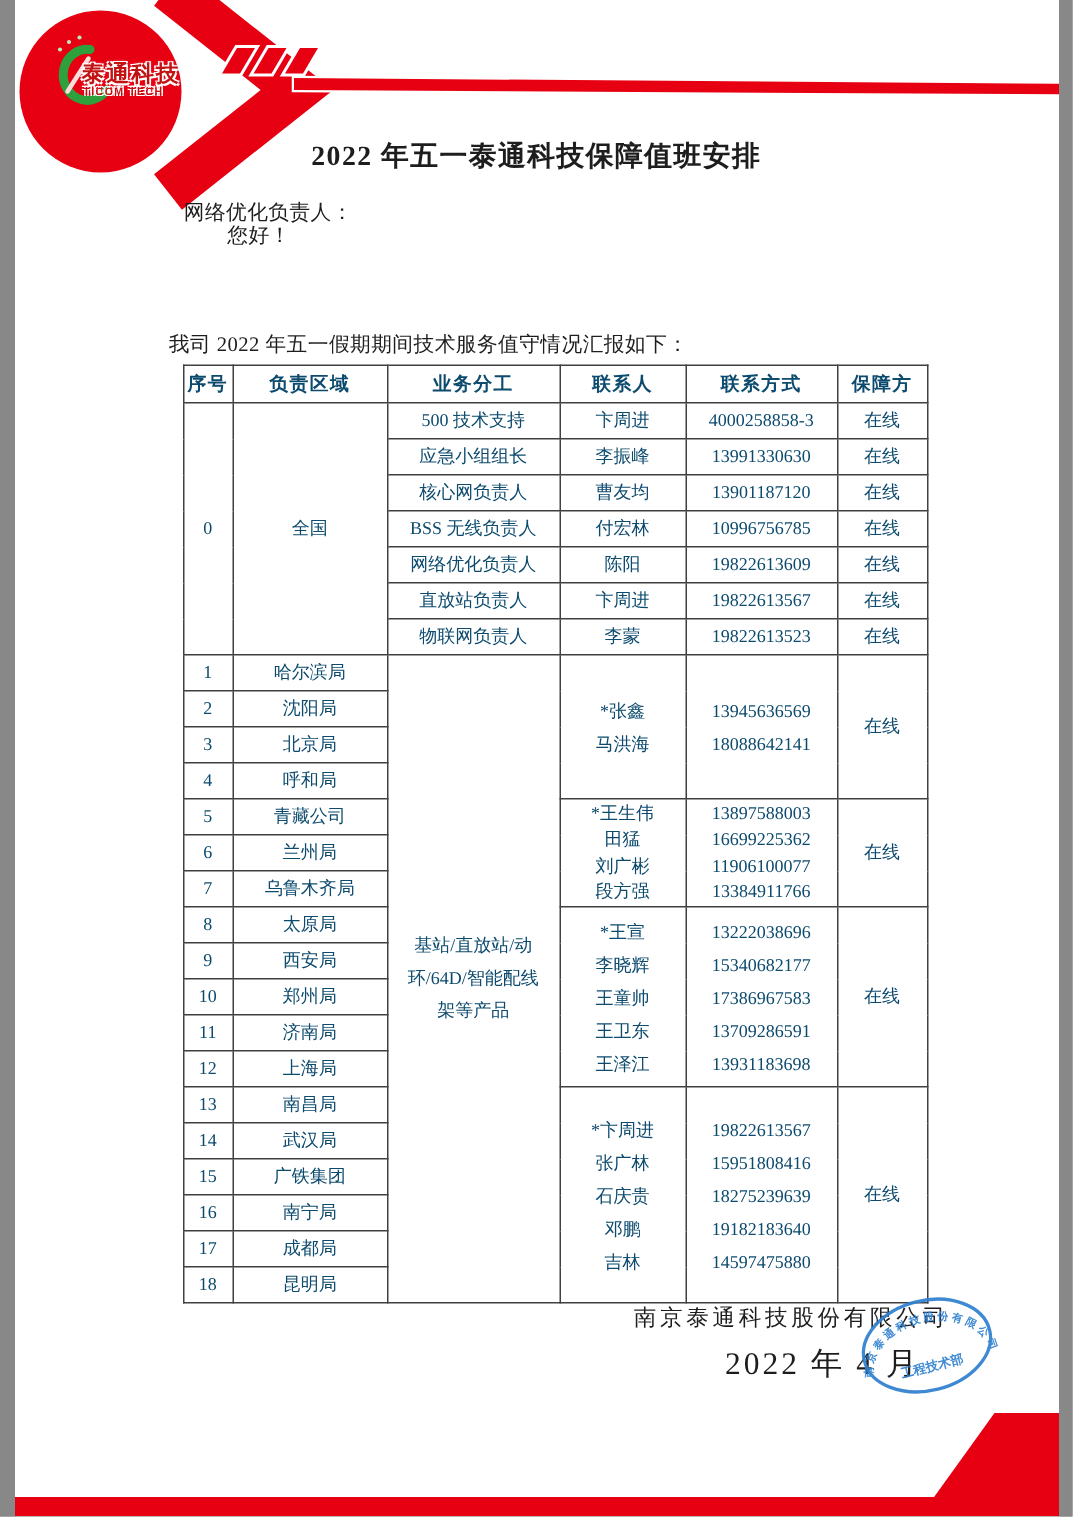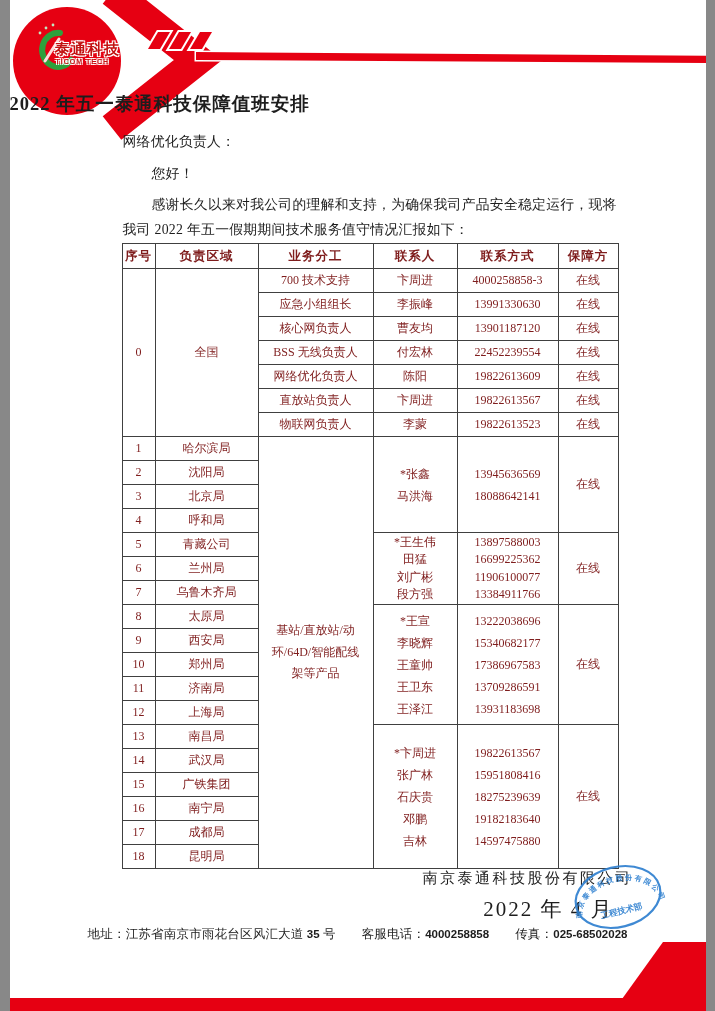--- a/index.html
+++ b/index.html
@@ -14,32 +14,32 @@
     position:absolute;left:45px;top:40px;font-size:15px;font-weight:700;color:#c21212;
     letter-spacing:1.5px;white-space:nowrap;
     text-shadow:-1px -1px 0 #fff,1px -1px 0 #fff,-1px 1px 0 #fff,1px 1px 0 #fff,0 0 2px #fff;
   }
   .logo-en{
     position:absolute;left:46px;top:58px;font-size:7px;font-weight:700;color:#c21212;
     font-family:"Liberation Sans","DejaVu Sans",sans-serif;letter-spacing:1px;white-space:nowrap;
     text-shadow:-1px -1px 0 #fff,1px -1px 0 #fff,-1px 1px 0 #fff,1px 1px 0 #fff;
   }
   .doc-title{
-    position:absolute;left:0;top:91px;width:100%;
+    position:absolute;left:0;top:91px;width:100%;text-align:center;
     font-size:18.5px;font-weight:700;letter-spacing:1px;white-space:nowrap;
   }
   .line{position:absolute;font-size:13.8px;letter-spacing:.3px;white-space:nowrap;}
   .salutation{left:113px;top:133px;}
-  .greeting{left:142px;top:165px;}
+  .greeting{left:142px;top:148px;}
   .body1{left:142px;top:196px;}
-  .body2{left:113px;top:221px;text-align:center;}
+  .body2{left:103px;top:221px;text-align:center;}
 
   .duty-table{
     position:absolute;left:112px;top:243px;width:496px;
-    border-collapse:collapse;table-layout:fixed;font-size:12px;color:#7f1d1d;
+    border-collapse:collapse;table-layout:fixed;font-size:12px;color:#0c4a6e;
   }
   .duty-table th,.duty-table td{
     border:1px solid #404040;text-align:center;vertical-align:middle;
     padding:0;height:23px;font-weight:400;overflow:hidden;
   }
   .duty-table th{font-size:12.5px;font-weight:700;height:24px;letter-spacing:1px;}
   .duty-table td.division{padding:0 8px;line-height:1.8;}
   .contact-cell div{line-height:22px;}
   .contact-cell.tight div{line-height:17.5px;}
 
@@ -87,21 +87,20 @@
     <polygon paint-order="stroke" stroke="#ffffff" stroke-width="3" points="186,52 715,56 715,63 186,60" fill="#e60012"></polygon>
   </svg>
 
   <div class="logo-cn">泰通科技</div>
   <div class="logo-en">TICOM TECH</div>
 
   <div class="doc-title">2022 年五一泰通科技保障值班安排</div>
 
   <div class="line salutation">网络优化负责人：</div>
   <div class="line greeting">您好！</div>
-  <div class="line body1">感谢长久以来对我公司的理解和支持，为确保我司产品安全稳定运行，现将</div>
   <div class="line body2">我司 2022 年五一假期期间技术服务值守情况汇报如下：</div>
 
   <table class="duty-table">
     <colgroup>
       <col style="width:33px">
         <col style="width:103px">
         <col style="width:115px">
       <col style="width:84px">
         <col style="width:101px">
         <col style="width:60px">
@@ -111,41 +110,41 @@
           <th>序号</th>
           <th>负责区域</th>
           <th>业务分工</th>
           <th>联系人</th>
           <th>联系方式</th>
           <th>保障方</th>
         </tr>
         <tr>
           <td rowspan="7">0</td>
           <td rowspan="7">全国</td>
-          <td>700 技术支持</td>
+          <td>500 技术支持</td>
           <td>卞周进</td>
           <td>4000258858-3</td>
           <td>在线</td>
         </tr>
         <tr>
           <td>应急小组组长</td>
           <td>李振峰</td>
           <td>13991330630</td>
           <td>在线</td>
         </tr>
         <tr>
           <td>核心网负责人</td>
           <td>曹友均</td>
           <td>13901187120</td>
           <td>在线</td>
         </tr>
         <tr>
           <td>BSS 无线负责人</td>
           <td>付宏林</td>
-          <td>22452239554</td>
+          <td>10996756785</td>
           <td>在线</td>
         </tr>
         <tr>
           <td>网络优化负责人</td>
           <td>陈阳</td>
           <td>19822613609</td>
           <td>在线</td>
         </tr>
         <tr>
           <td>直放站负责人</td>
@@ -296,22 +295,19 @@
         <path id="stampArc" d="M 16 52 A 40 29 0 1 1 96 52" fill="none"></path>
       </defs>
       <ellipse cx="56" cy="39" rx="43" ry="30" fill="none" stroke="#2f80d0" stroke-width="2.2"></ellipse>
       <text font-size="7.2" fill="#2f80d0" letter-spacing="2" font-weight="700" font-family="'Liberation Serif','DejaVu Serif',serif">
         <textPath href="#stampArc" startOffset="1">南京泰通科技股份有限公司</textPath>
       </text>
       <text x="56" y="56" text-anchor="middle" font-size="8.5" font-weight="700" fill="#2f80d0" font-family="'Liberation Serif','DejaVu Serif',serif">工程技术部</text>
     </g>
   </svg>
 
-  <div class="footer-line"><span>地址：</span><span>江苏省南京市雨花台区风汇大道</span>
-    <span class="num">35</span>
-    <span>号</span><span class="gap"></span><span>客服电话：</span><span class="num">4000258858</span><span class="gap"></span><span>传真：</span><span class="num">025-68502028</span></div>
 
   <svg class="bottom-deco" width="715" height="70" viewBox="0 0 715 70">
     <polygon points="612,58 653,1 715,1 715,58" fill="#e60012"></polygon>
     <rect x="0" y="57" width="715" height="13" fill="#e60012"></rect>
   </svg>
 
 </div>
 
 </body></html>

